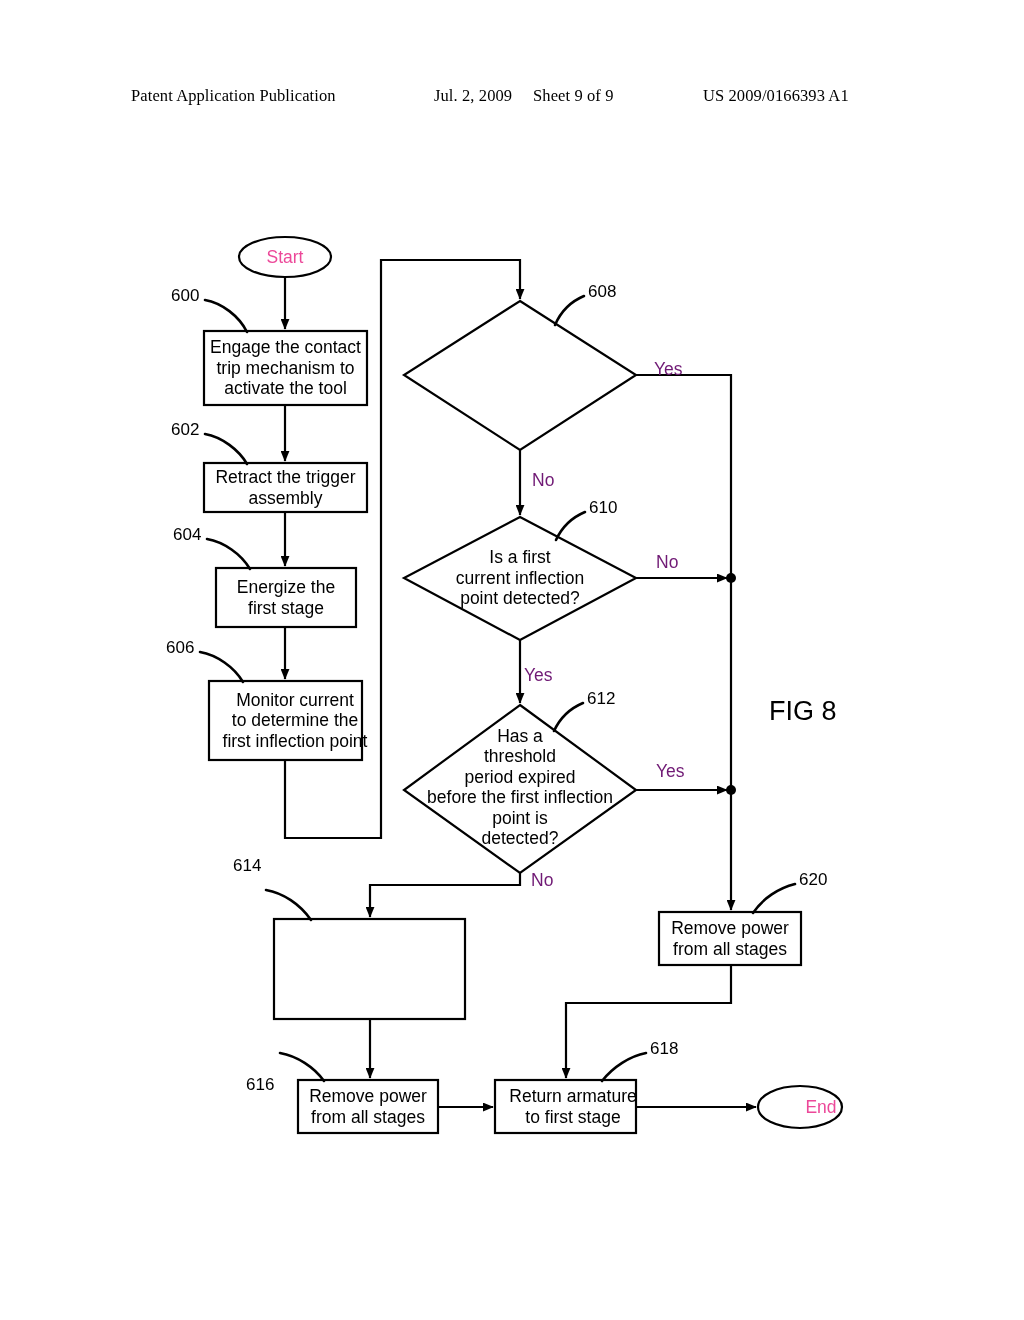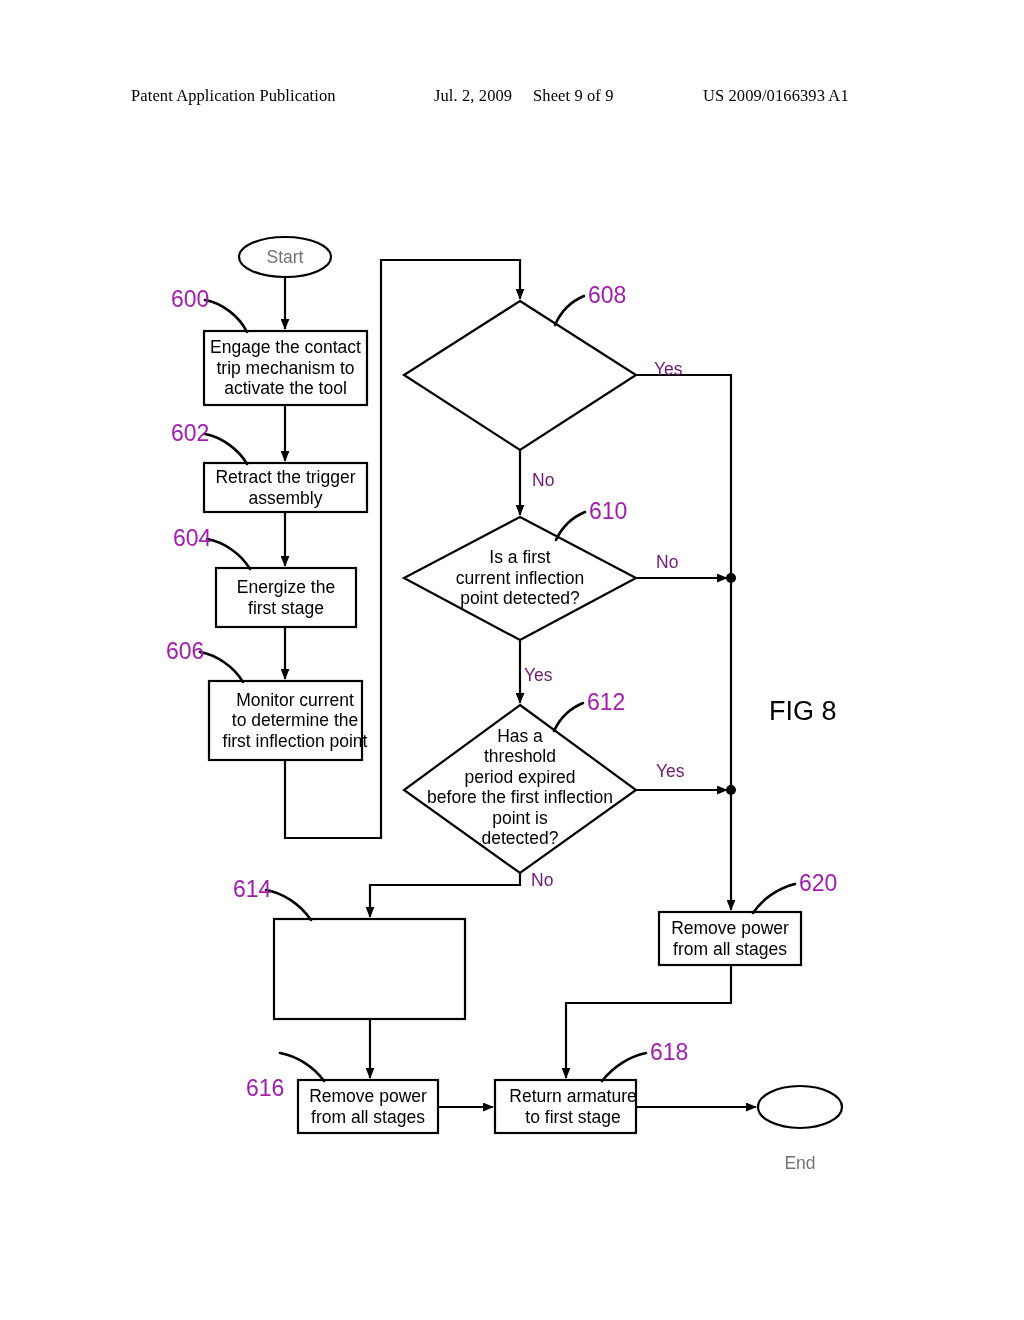--- a/index.html
+++ b/index.html
@@ -83,22 +83,22 @@
     text-align: center;
     font-family: "Liberation Sans", sans-serif;
     font-size: 17.5px;
     line-height: 20.5px;
     white-space: pre-line;
     color: #000;
   }
   .refnum {
     position: absolute;
     font-family: "Liberation Sans", sans-serif;
-    font-size: 23px;
-    color: #a21caf;
+    font-size: 17px;
+    color: #000000;
     white-space: nowrap;
     text-align: right;
   }
   .edgelbl {
     position: absolute;
     font-family: "Liberation Sans", sans-serif;
     font-size: 17.5px;
     color: #701a75;
     white-space: nowrap;
   }
@@ -109,21 +109,21 @@
     color: #000;
     white-space: nowrap;
   }
   .termtext {
     position: absolute;
     display: flex;
     align-items: center;
     justify-content: center;
     font-family: "Liberation Sans", sans-serif;
     font-size: 17.5px;
-    color: #737373;
+    color: #ec4899;
     white-space: nowrap;
   }
 </style>
 </head>
 <body>
 
 <div id="page">
 
   <div class="pub-header">
     <span class="h-title">Patent Application Publication</span>
@@ -191,21 +191,21 @@
     <path class="lead" d="M584,296 C572,301 561,311 555,325"></path>
     <path class="lead" d="M585,512 C573,517 562,527 556,540"></path>
     <path class="lead" d="M583,703 C571,708 560,718 554,731"></path>
     <path class="lead" d="M266,890 C283,893 300,904 311,920"></path>
     <path class="lead" d="M280,1053 C297,1056 314,1067 324,1081"></path>
     <path class="lead" d="M646,1053 C630,1056 613,1067 602,1081"></path>
     <path class="lead" d="M795,884 C779,888 763,898 753,913"></path>
   </svg>
 
   <div class="termtext" style="left:239px; top:245px; width:92px; height:24px;">Start</div>
-  <div class="termtext" style="left:758px; top:1151px; width:84px; height:24px;">End</div>
+  <div class="termtext" style="left:758px; top:1095px; width:84px; height:24px;padding-left:21px;">End</div>
 
   <div class="boxtext" style="left:204px; top:331px; width:163px; height:74px;">Engage the contact
 trip mechanism to
 activate the tool</div>
   <div class="boxtext" style="left:204px; top:463px; width:163px; height:49px;">Retract the trigger
 assembly</div>
   <div class="boxtext" style="left:216px; top:568px; width:140px; height:59px;">Energize the
 first stage</div>
   <div class="boxtext" style="left:206px; top:681px; width:178px; height:79px;">Monitor current
 to determine the
@@ -227,21 +227,21 @@
 point is
 detected?</div>
 
   <div class="refnum" style="left:171px; top:286px;">600</div>
   <div class="refnum" style="left:171px; top:420px;">602</div>
   <div class="refnum" style="left:173px; top:525px;">604</div>
   <div class="refnum" style="left:166px; top:638px;">606</div>
   <div class="refnum" style="left:588px; top:282px;">608</div>
   <div class="refnum" style="left:589px; top:498px;">610</div>
   <div class="refnum" style="left:587px; top:689px;">612</div>
-  <div class="refnum" style="left:233px; top:876px;">614</div>
+  <div class="refnum" style="left:233px; top:856px;">614</div>
   <div class="refnum" style="left:246px; top:1039px;margin-top:36px;">616</div>
   <div class="refnum" style="left:650px; top:1039px;">618</div>
   <div class="refnum" style="left:799px; top:870px;">620</div>
 
   <div class="edgelbl" style="left:654px; top:359px;">Yes</div>
   <div class="edgelbl" style="left:532px; top:470px;">No</div>
   <div class="edgelbl" style="left:656px; top:552px;">No</div>
   <div class="edgelbl" style="left:524px; top:665px;">Yes</div>
   <div class="edgelbl" style="left:656px; top:761px;">Yes</div>
   <div class="edgelbl" style="left:531px; top:870px;">No</div>

